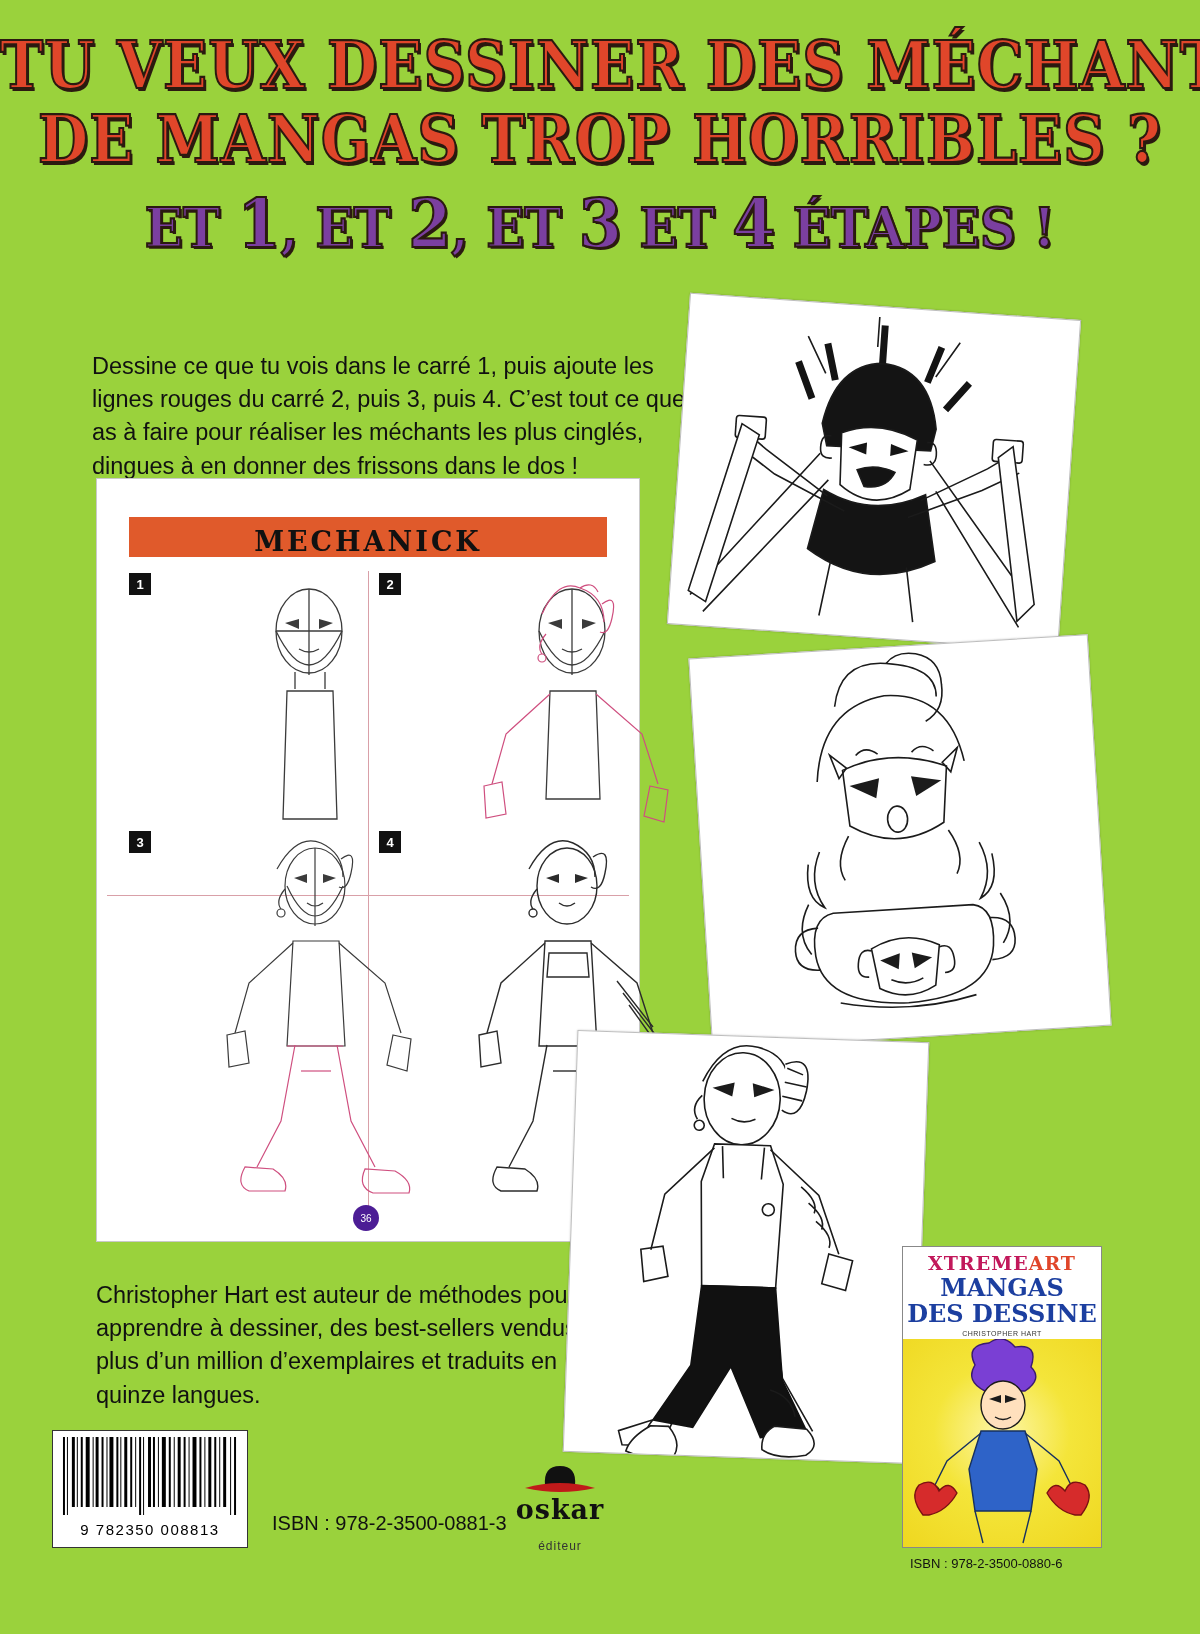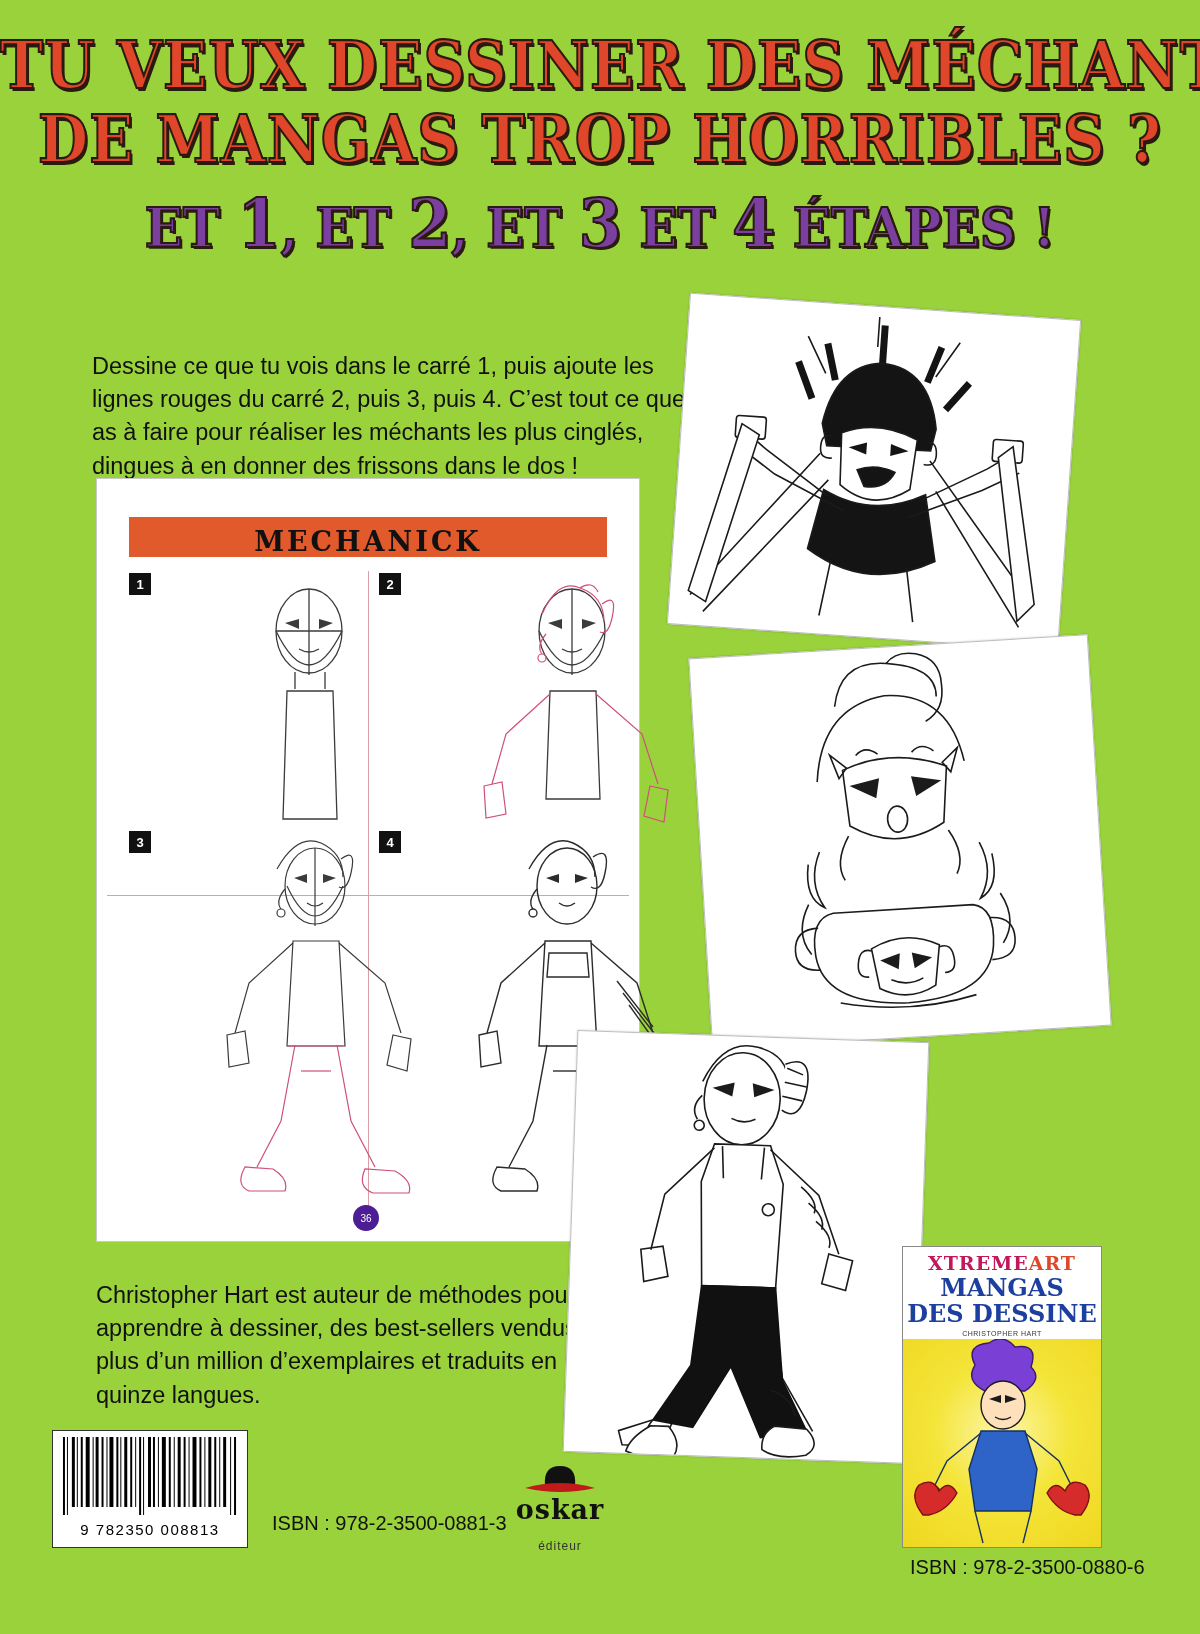--- a/index.html
+++ b/index.html
@@ -217,21 +217,21 @@
   .cover-art {
     position: absolute;
     left: 0; top: 92px;
     width: 198px; height: 208px;
     background: radial-gradient(circle at 50% 45%, #fdf6a8 0%, #f4e53a 45%, #efd71f 100%);
   }
   .cover-isbn {
     position: absolute;
     left: 910px;
     top: 1556px;
-    font-size: 20px;
+    font-size: 13px;
     color: #111111;
   }
   
   .barcode-box {
     position: absolute;
     left: 52px;
     top: 1430px;
     width: 196px;
     height: 118px;
     background: #ffffff;

